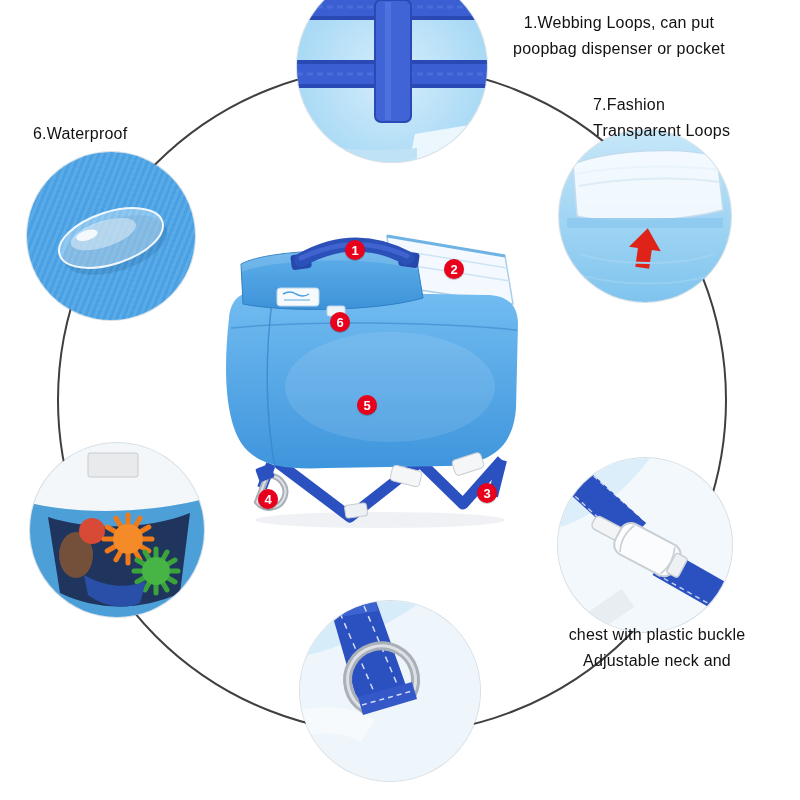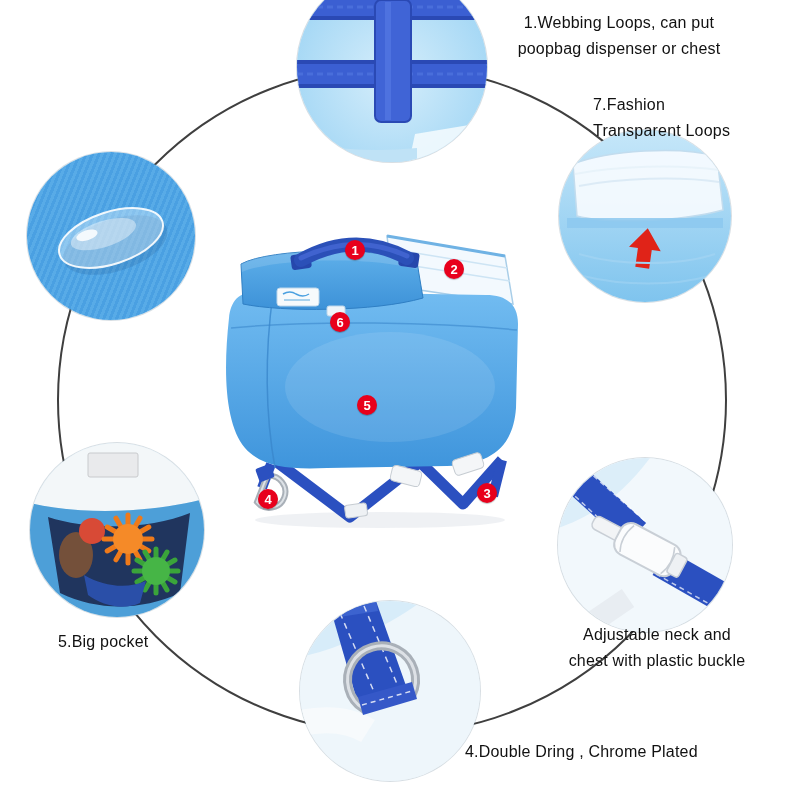--- a/index.html
+++ b/index.html
@@ -202,31 +202,30 @@
 
   <div class="badge" style="left:345px;top:240px">1</div>
   <div class="badge" style="left:444px;top:259px">2</div>
   <div class="badge" style="left:477px;top:483px">3</div>
   <div class="badge" style="left:258px;top:489px">4</div>
   <div class="badge" style="left:357px;top:395px">5</div>
   <div class="badge" style="left:330px;top:312px">6</div>
 
   <div class="label center" style="left:458px;top:10px;width:322px">
     <div>1.Webbing Loops, can put</div>
-    <div>poopbag dispenser or chest</div>
+    <div>poopbag dispenser or pocket</div>
   </div>
 
   <div class="label" style="left:593px;top:92px">
     <div>7.Fashion</div>
     <div>Transparent Loops</div>
   </div>
 
-
-  <div class="label" style="left:58px;top:629px">5.Big pocket</div>
+  <div class="label" style="left:33px;top:121px">6.Waterproof</div>
+
 
   <div class="label center" style="left:534px;top:622px;width:246px">
+    <div>chest with plastic buckle</div>
     <div>Adjustable neck and</div>
-    <div>chest with plastic buckle</div>
-  </div>
-
-  <div class="label" style="left:465px;top:739px">4.Double Dring , Chrome Plated</div>
+  </div>
+
 
 </div>
 
 </body></html>

